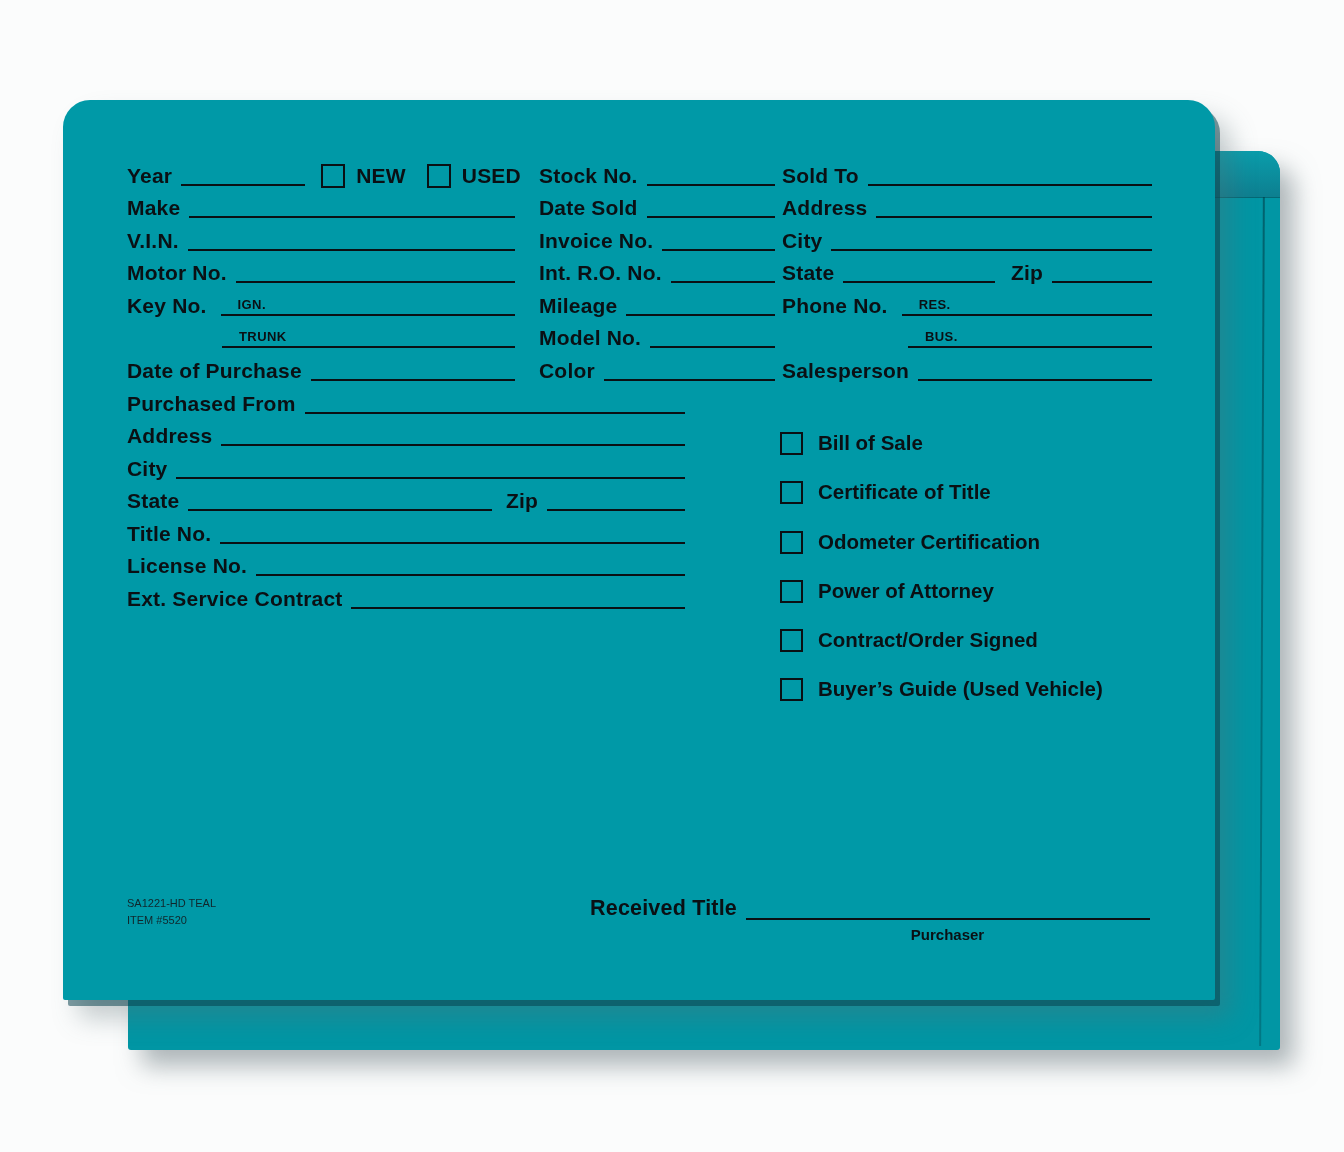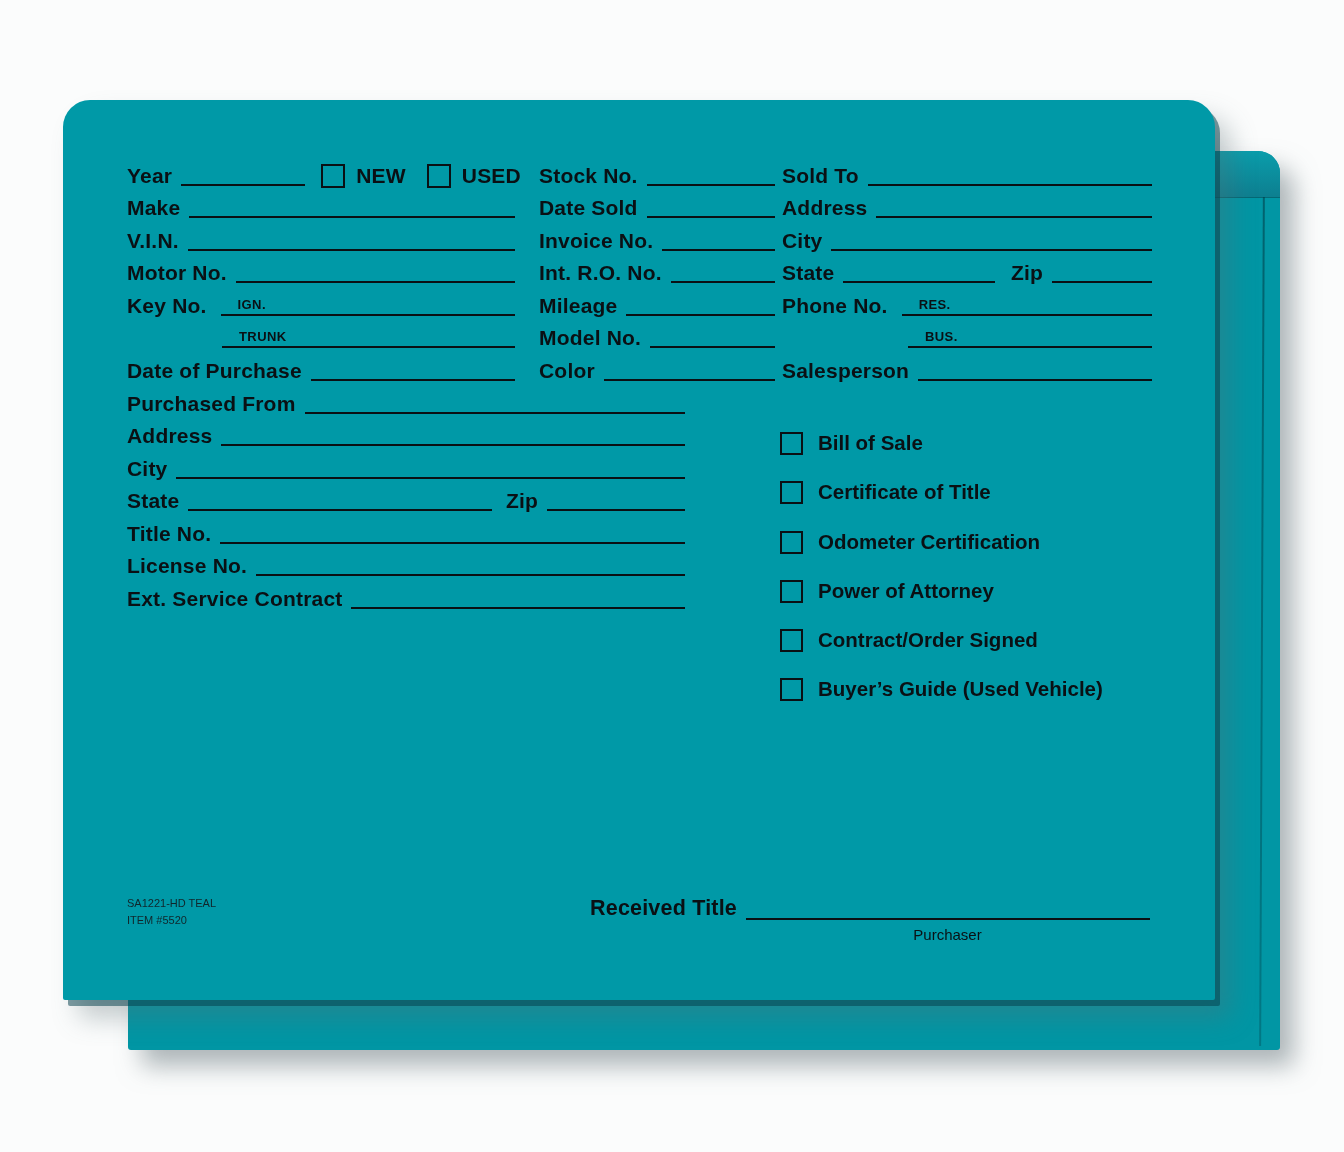--- a/index.html
+++ b/index.html
@@ -49,21 +49,21 @@
   .col-right    {left:719px;top:59px;width:370px;}
   
   .checklist{left:717px;top:306px;width:430px;}
   .check-item{display:flex;align-items:flex-end;height:49.2px;}
   .check-item .cb{margin-bottom:0;width:23px;height:23px;}
   .check-item .clabel{font-weight:bold;font-size:20.5px;margin-left:15px;white-space:nowrap;}
   
   .sku{left:64px;top:795px;font-size:11px;line-height:17px;color:#10262b;font-weight:normal;}
   .received{left:527px;top:794px;width:560px;height:32px;display:flex;align-items:center;}
   .received .lbl{font-size:21.5px;}
-  .purchaser{left:682px;top:826px;width:405px;text-align:center;font-size:15px;font-weight:normal;}
+  .purchaser{left:682px;top:826px;width:405px;text-align:center;font-size:15px;font-weight:bold;}
 </style>
 </head>
 <body>
 
 <div class="env-back">
   <div class="flap"></div>
   <div class="seam"></div>
 </div>
 
 <div class="env-front">

